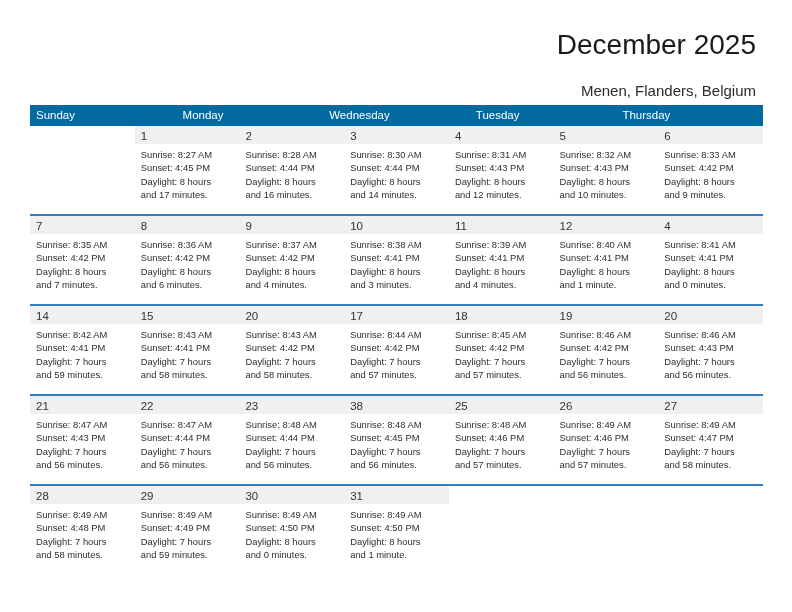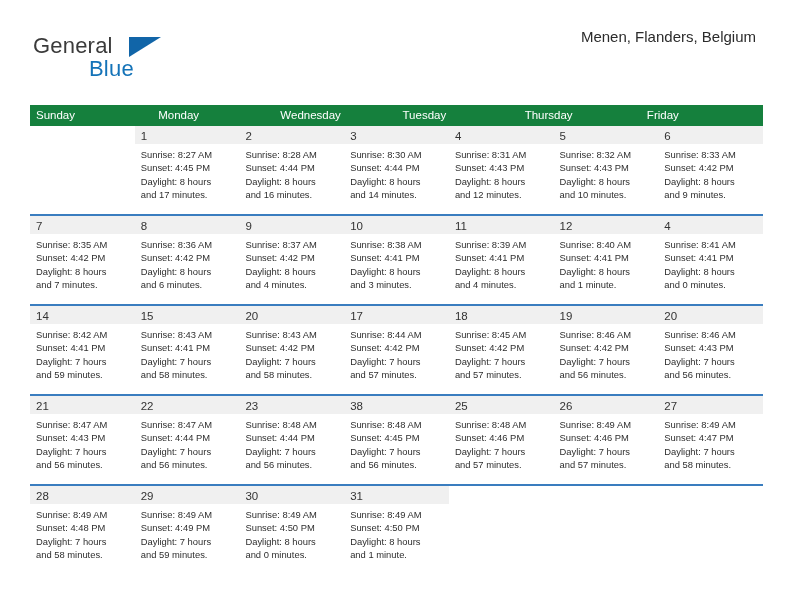--- a/index.html
+++ b/index.html
@@ -70,38 +70,38 @@
     text-align: right;
   }
   .cal-title {
     font-size: 28px;
     font-weight: normal;
     color: #1a1a1a;
     line-height: 34px;
     white-space: nowrap;
   }
   .cal-subtitle {
-    margin-top: 0;
+    margin-top: 20px;
     font-size: 15px;
     color: #2b2b2b;
     line-height: 18px;
     white-space: nowrap;
   }
 
   
   .calendar {
     position: absolute;
     left: 30px;
     top: 105px;
     width: 733px;
   }
   .weekday-row {
     display: flex;
     width: 100%;
-    background: #15803d;
+    background: #0369a1;
     height: 21px;
   }
   .weekday {
     flex: 1 1 0;
     color: #ffffff;
     font-size: 11.5px;
     line-height: 21px;
     padding-left: 6px;
     box-sizing: border-box;
     white-space: nowrap;
@@ -150,40 +150,35 @@
     white-space: nowrap;
   }
 </style>
 </head>
 <body>
 
 <div class="page">
 
   <div class="header">
 
-    <div class="brand">
-      <span class="brand-general">General</span>
-      <span class="brand-triangle"></span>
-      <span class="brand-blue">Blue</span>
-    </div>
 
     <div class="title-block">
+      <div class="cal-title">December 2025</div>
       <div class="cal-subtitle">Menen, Flanders, Belgium</div>
     </div>
 
   </div>
 
   <div class="calendar">
     <div class="weekday-row" id="weekday-row">
         <div class="weekday">Sunday</div>
         <div class="weekday">Monday</div>
         <div class="weekday">Wednesday</div>
         <div class="weekday">Tuesday</div>
         <div class="weekday">Thursday</div>
-        <div class="weekday">Friday</div>
       </div>
     <div id="weeks-container">
         <div class="week first">
           <div class="day-cell empty">
             <div class="day-num-band"><span class="day-num"></span></div>
             <div class="day-body"></div>
           </div>
           <div class="day-cell">
             <div class="day-num-band"><span class="day-num">1</span></div>
             <div class="day-body">

